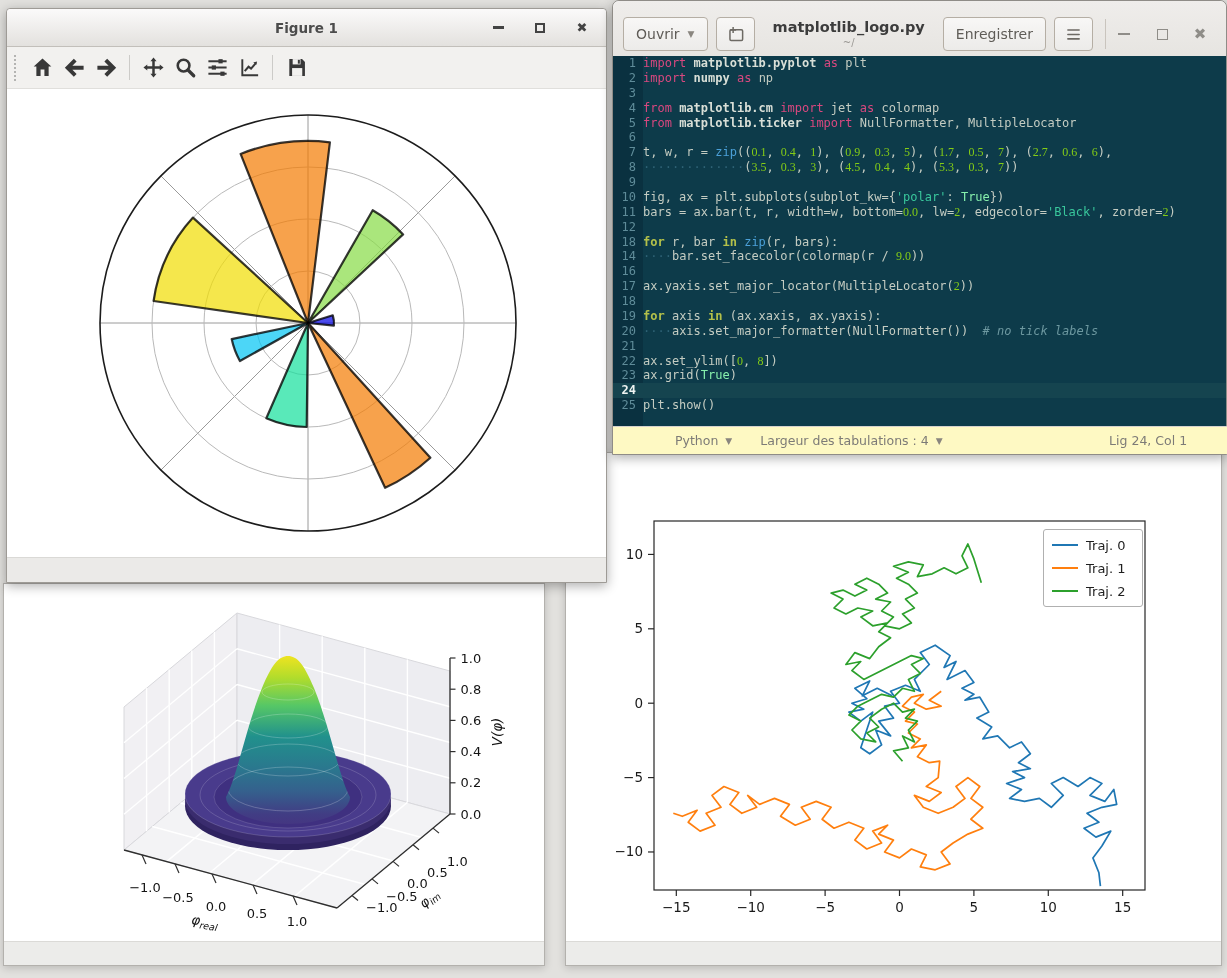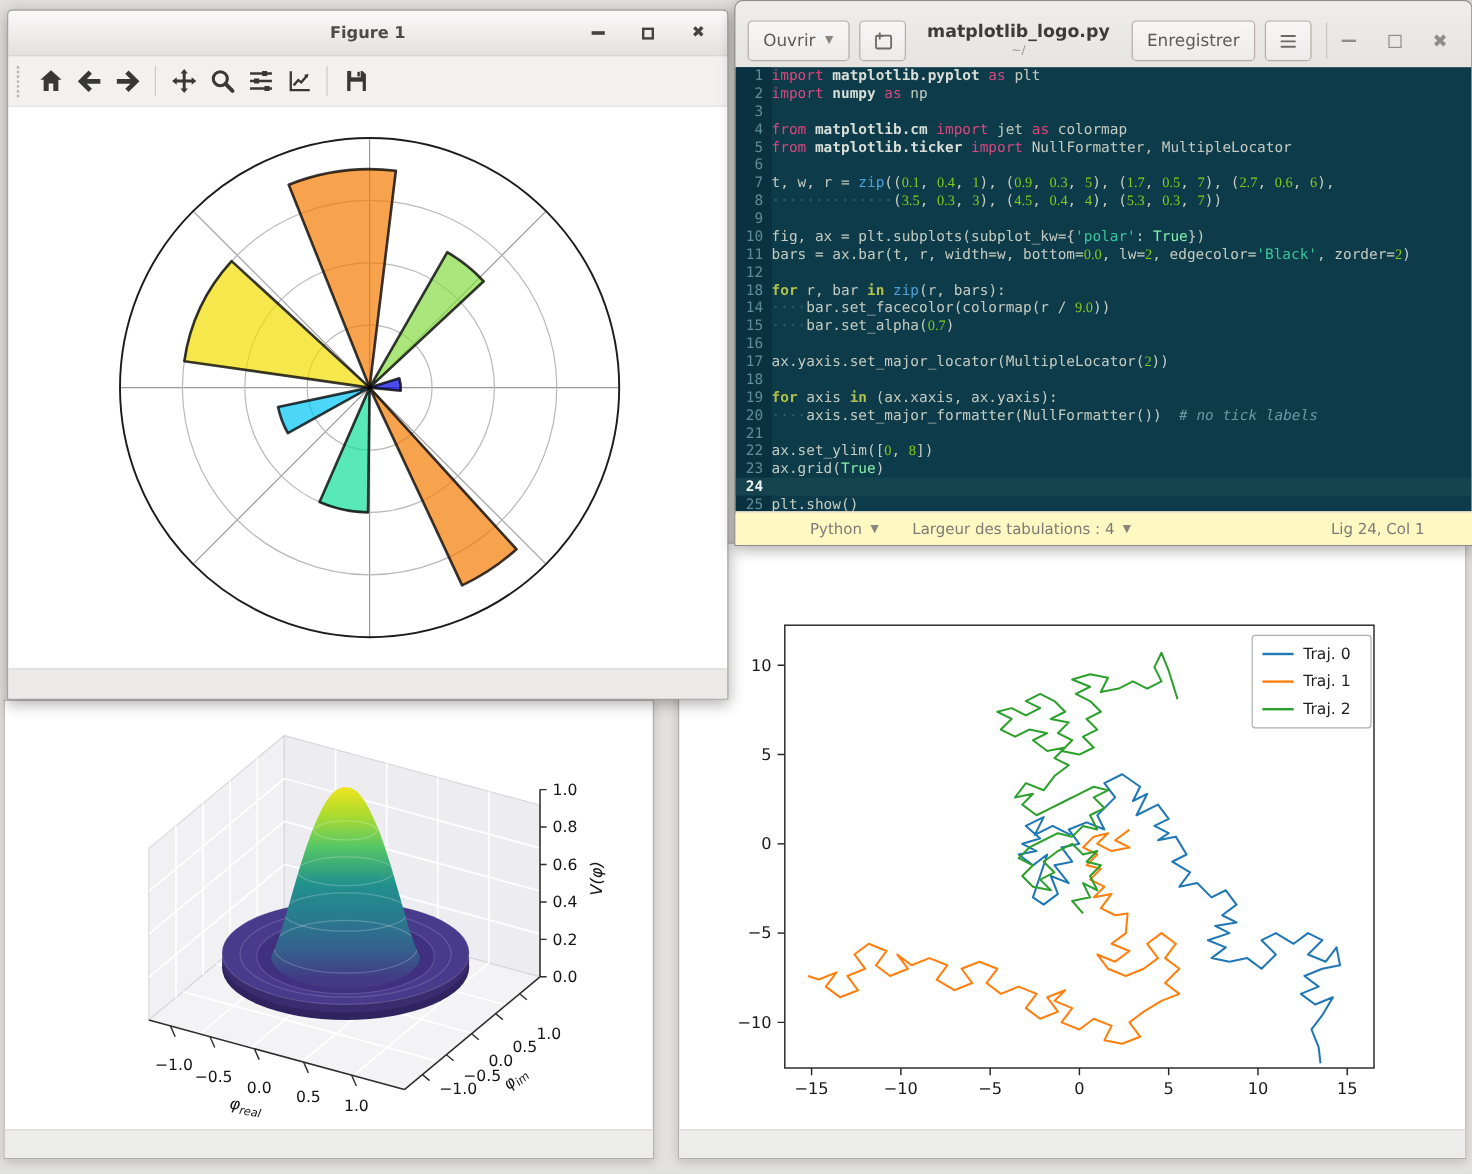--- a/index.html
+++ b/index.html
@@ -398,21 +398,20 @@
           <div class="cl"><span class="ln">5</span><span class="tok-kw">from </span><span class="tok-mod">matplotlib.ticker </span><span class="tok-kw">import </span><span class="tok-pl">NullFormatter, MultipleLocator</span></div>
           <div class="cl"><span class="ln">6</span></div>
           <div class="cl"><span class="ln">7</span><span class="tok-pl">t, w, r = </span><span class="tok-fn">zip</span><span class="tok-pl">((</span><span class="tok-num">0.1</span><span class="tok-pl">, </span><span class="tok-num">0.4</span><span class="tok-pl">, </span><span class="tok-num">1</span><span class="tok-pl">), (</span><span class="tok-num">0.9</span><span class="tok-pl">, </span><span class="tok-num">0.3</span><span class="tok-pl">, </span><span class="tok-num">5</span><span class="tok-pl">), (</span><span class="tok-num">1.7</span><span class="tok-pl">, </span><span class="tok-num">0.5</span><span class="tok-pl">, </span><span class="tok-num">7</span><span class="tok-pl">), (</span><span class="tok-num">2.7</span><span class="tok-pl">, </span><span class="tok-num">0.6</span><span class="tok-pl">, </span><span class="tok-num">6</span><span class="tok-pl">),</span></div>
           <div class="cl"><span class="ln">8</span><span class="tok-ws">··············</span><span class="tok-pl">(</span><span class="tok-num">3.5</span><span class="tok-pl">, </span><span class="tok-num">0.3</span><span class="tok-pl">, </span><span class="tok-num">3</span><span class="tok-pl">), (</span><span class="tok-num">4.5</span><span class="tok-pl">, </span><span class="tok-num">0.4</span><span class="tok-pl">, </span><span class="tok-num">4</span><span class="tok-pl">), (</span><span class="tok-num">5.3</span><span class="tok-pl">, </span><span class="tok-num">0.3</span><span class="tok-pl">, </span><span class="tok-num">7</span><span class="tok-pl">))</span></div>
           <div class="cl"><span class="ln">9</span></div>
           <div class="cl"><span class="ln">10</span><span class="tok-pl">fig, ax = plt.subplots(subplot_kw={</span><span class="tok-str">'polar'</span><span class="tok-pl">: </span><span class="tok-bool">True</span><span class="tok-pl">})</span></div>
           <div class="cl"><span class="ln">11</span><span class="tok-pl">bars = ax.bar(t, r, width=w, bottom=</span><span class="tok-num">0.0</span><span class="tok-pl">, lw=</span><span class="tok-num">2</span><span class="tok-pl">, edgecolor=</span><span class="tok-str">'Black'</span><span class="tok-pl">, zorder=</span><span class="tok-num">2</span><span class="tok-pl">)</span></div>
           <div class="cl"><span class="ln">12</span></div>
           <div class="cl"><span class="ln">18</span><span class="tok-for">for</span><span class="tok-pl"> r, bar </span><span class="tok-for">in</span><span class="tok-pl"> </span><span class="tok-fn">zip</span><span class="tok-pl">(r, bars):</span></div>
           <div class="cl"><span class="ln">14</span><span class="tok-ws">····</span><span class="tok-pl">bar.set_facecolor(colormap(r / </span><span class="tok-num">9.0</span><span class="tok-pl">))</span></div>
-          <div class="cl"><span class="ln">15</span><span class="tok-ws">····</span><span class="tok-pl">bar.set_alpha(</span><span class="tok-num">0.7</span><span class="tok-pl">)</span></div>
           <div class="cl"><span class="ln">16</span></div>
           <div class="cl"><span class="ln">17</span><span class="tok-pl">ax.yaxis.set_major_locator(MultipleLocator(</span><span class="tok-num">2</span><span class="tok-pl">))</span></div>
           <div class="cl"><span class="ln">18</span></div>
           <div class="cl"><span class="ln">19</span><span class="tok-for">for</span><span class="tok-pl"> axis </span><span class="tok-for">in</span><span class="tok-pl"> (ax.xaxis, ax.yaxis):</span></div>
           <div class="cl"><span class="ln">20</span><span class="tok-ws">····</span><span class="tok-pl">axis.set_major_formatter(NullFormatter())  </span><span class="tok-cmt"># no tick labels</span></div>
           <div class="cl"><span class="ln">21</span></div>
           <div class="cl"><span class="ln">22</span><span class="tok-pl">ax.set_ylim([</span><span class="tok-num">0</span><span class="tok-pl">, </span><span class="tok-num">8</span><span class="tok-pl">])</span></div>
           <div class="cl"><span class="ln">23</span><span class="tok-pl">ax.grid(</span><span class="tok-bool">True</span><span class="tok-pl">)</span></div>
           <div class="cl cur"><span class="ln">24</span></div>
           <div class="cl"><span class="ln">25</span><span class="tok-pl">plt.show()</span></div>

